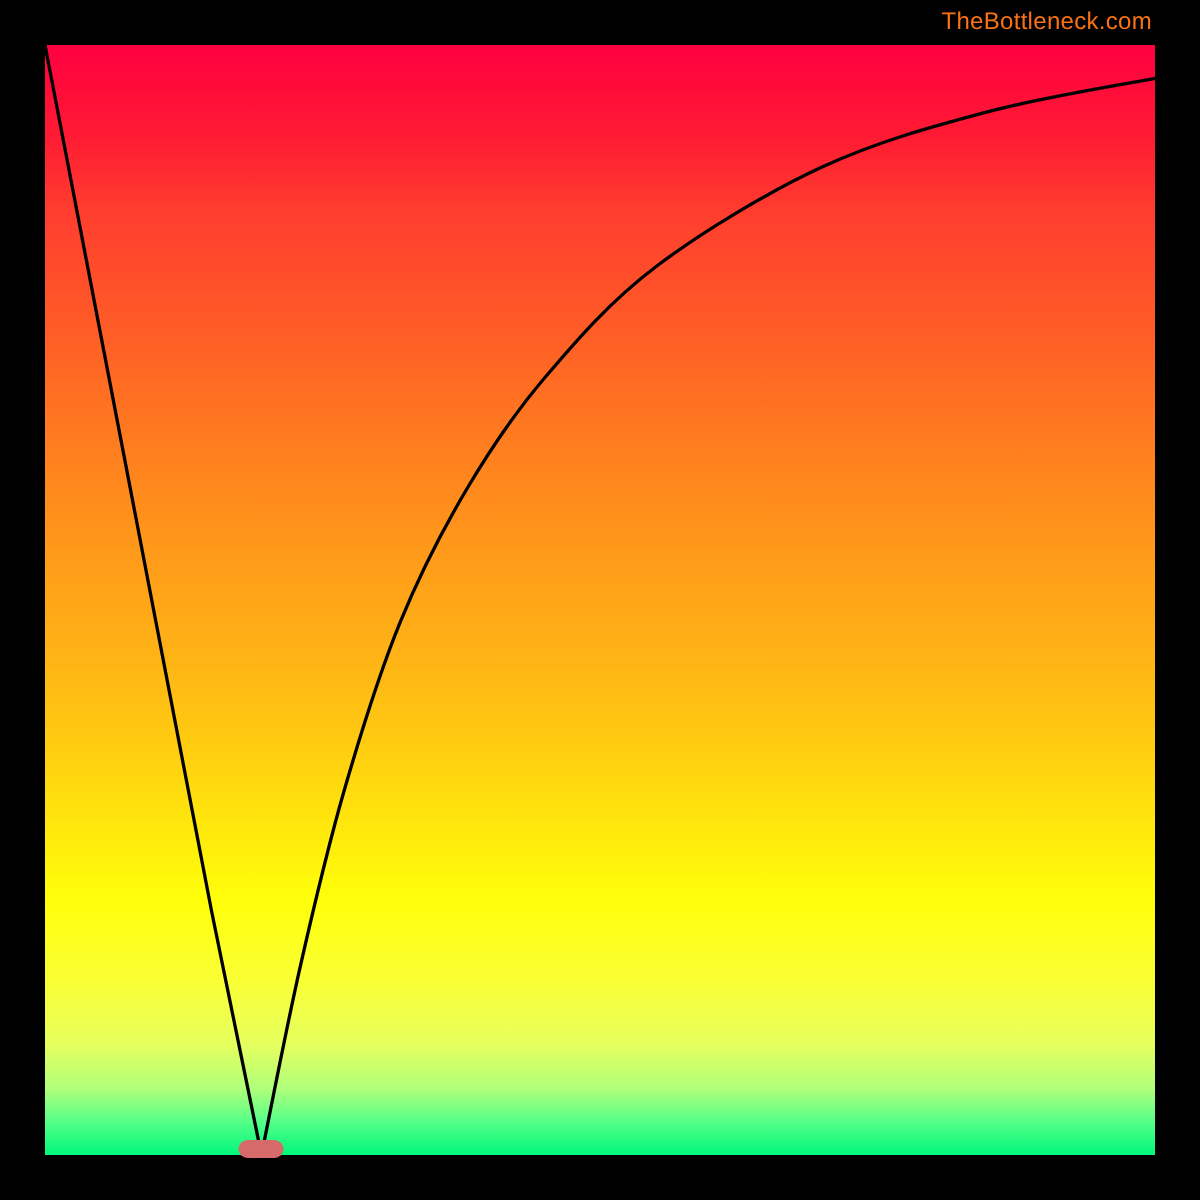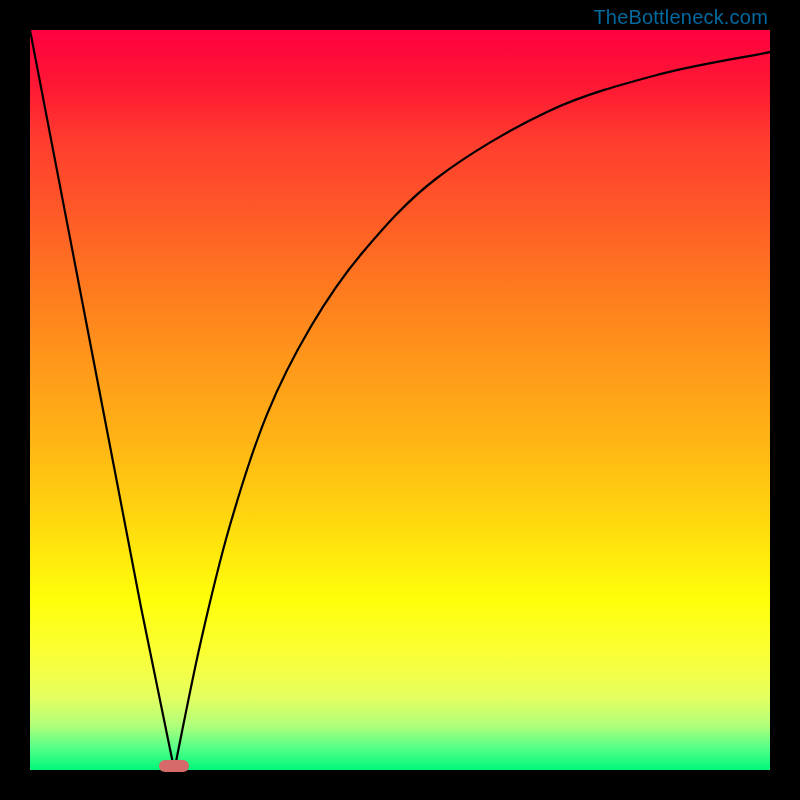--- a/index.html
+++ b/index.html
@@ -39,22 +39,22 @@
       #e6ff5e 90%,
       #b0ff7a 94%,
       #55ff88 97%,
       #00f77a 100%
     );
   }
   .watermark {
     position: absolute;
     top: 6px;
     right: 32px;
-    color: #0369a1;
-    font-size: 20px;
+    color: #f97316;
+    font-size: 16px;
     font-weight: 500;
     letter-spacing: 0.2px;
     user-select: none;
   }
   svg.curve {
     position: absolute;
     left: 0;
     top: 0;
     width: 740px;
     height: 740px;

